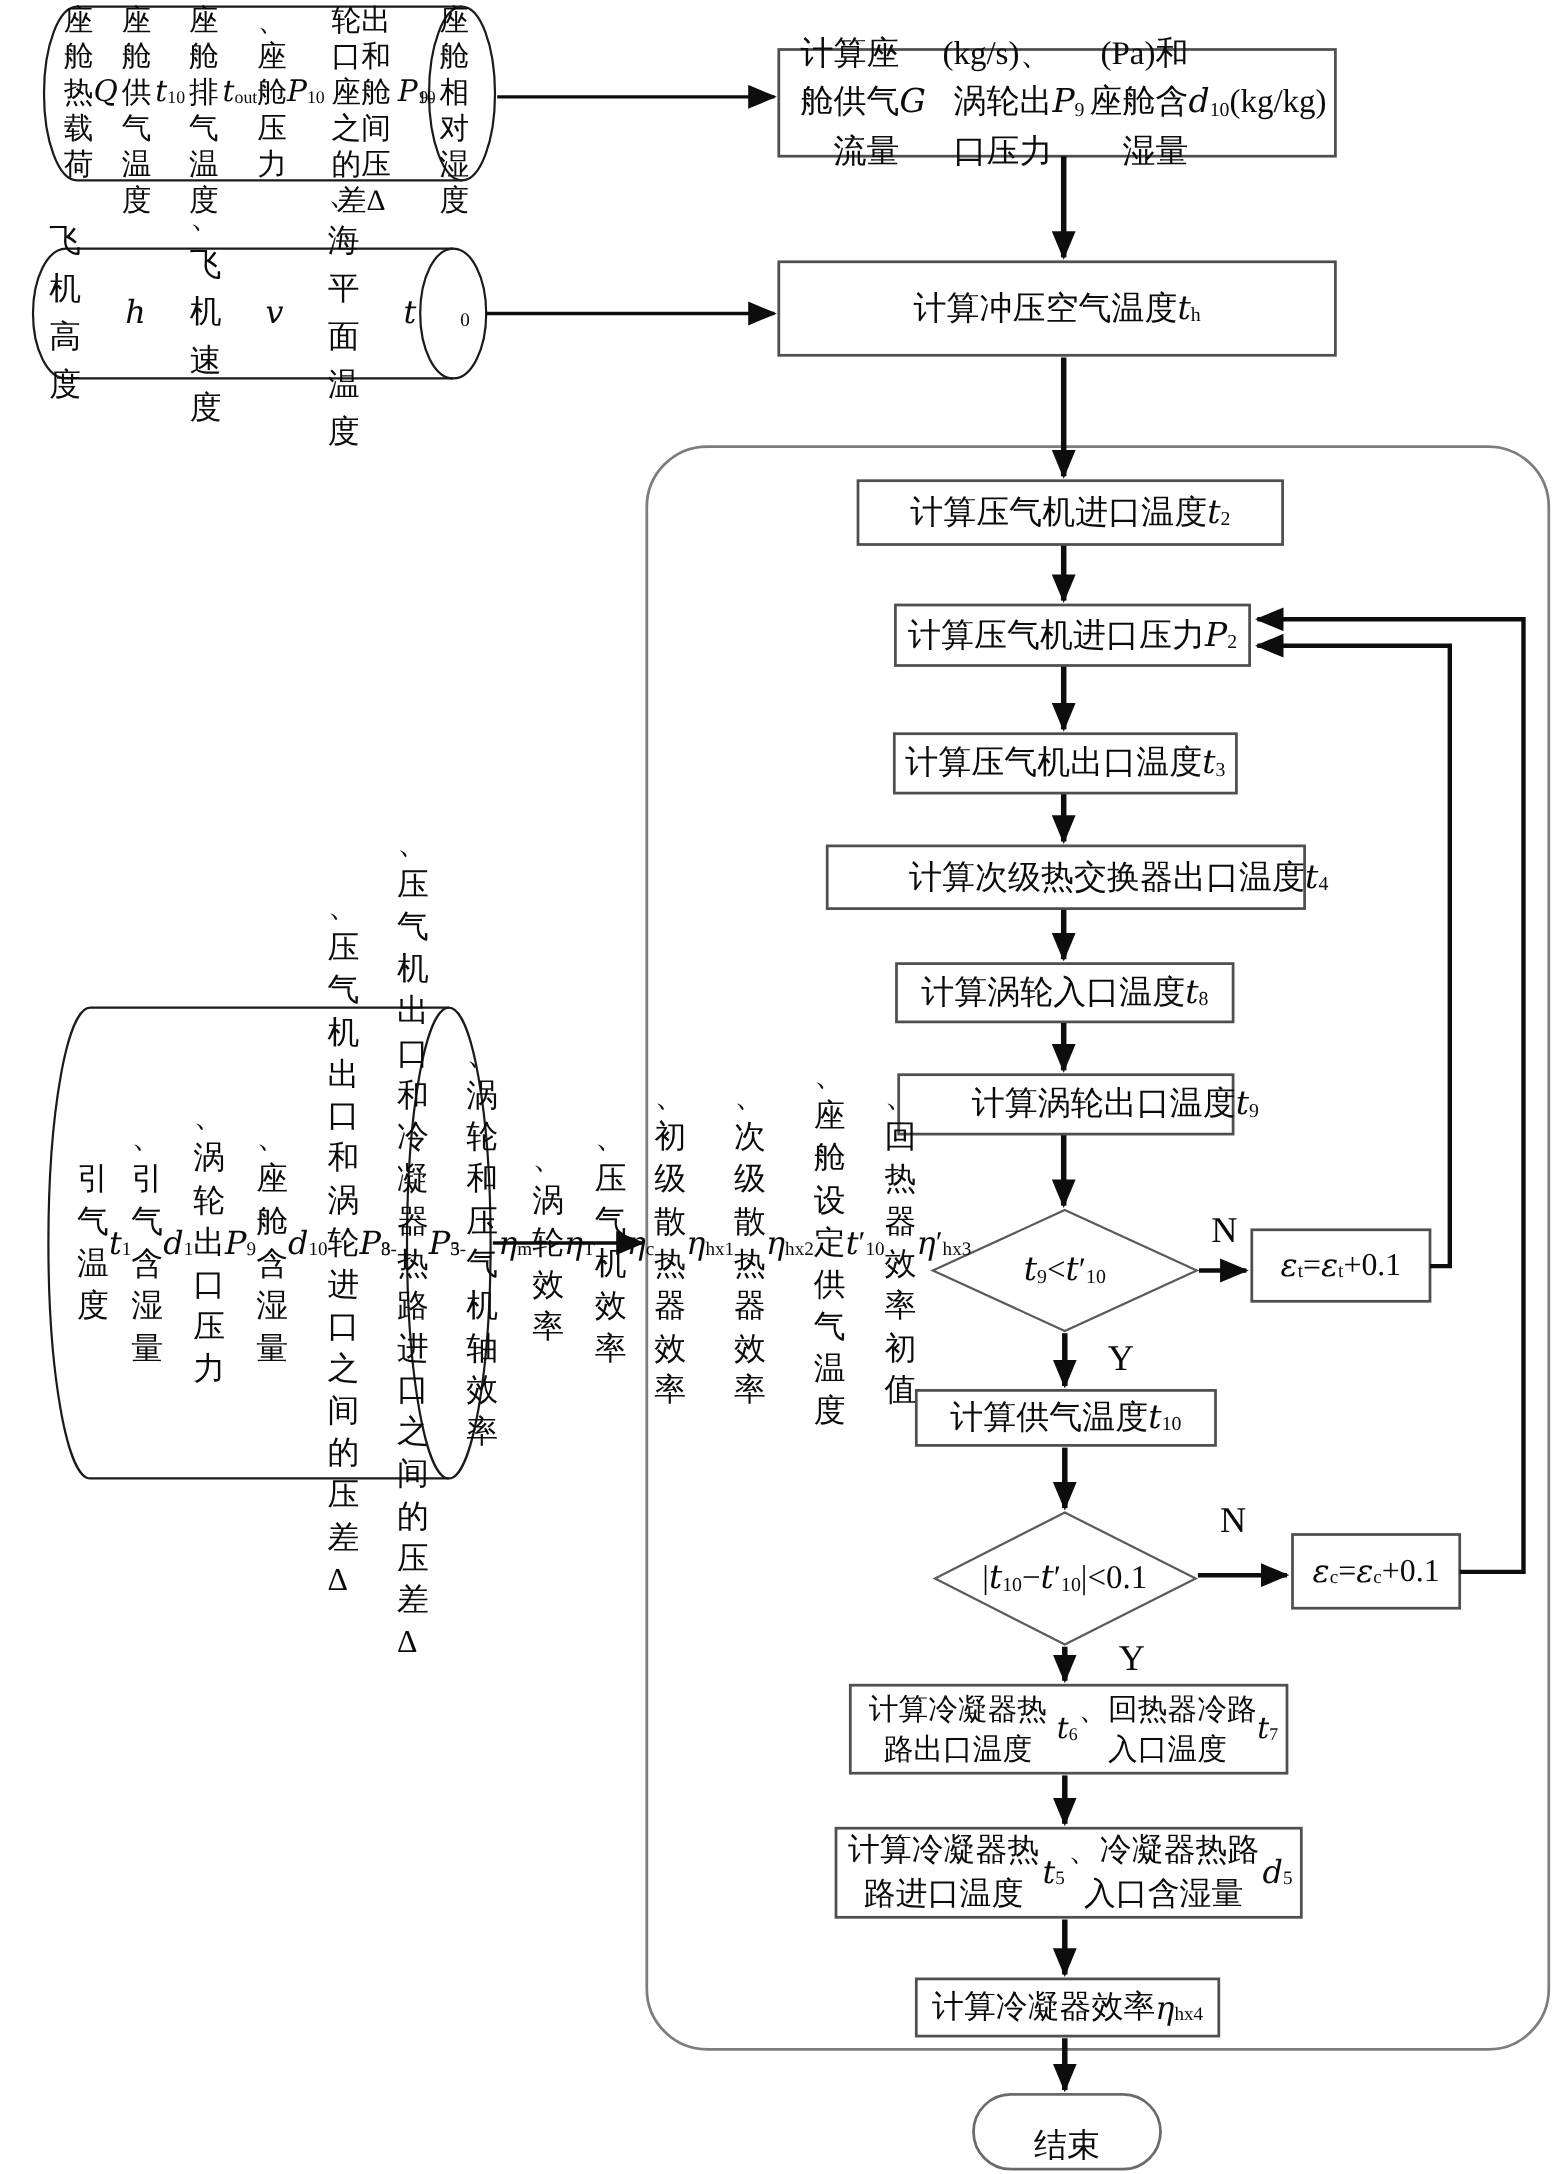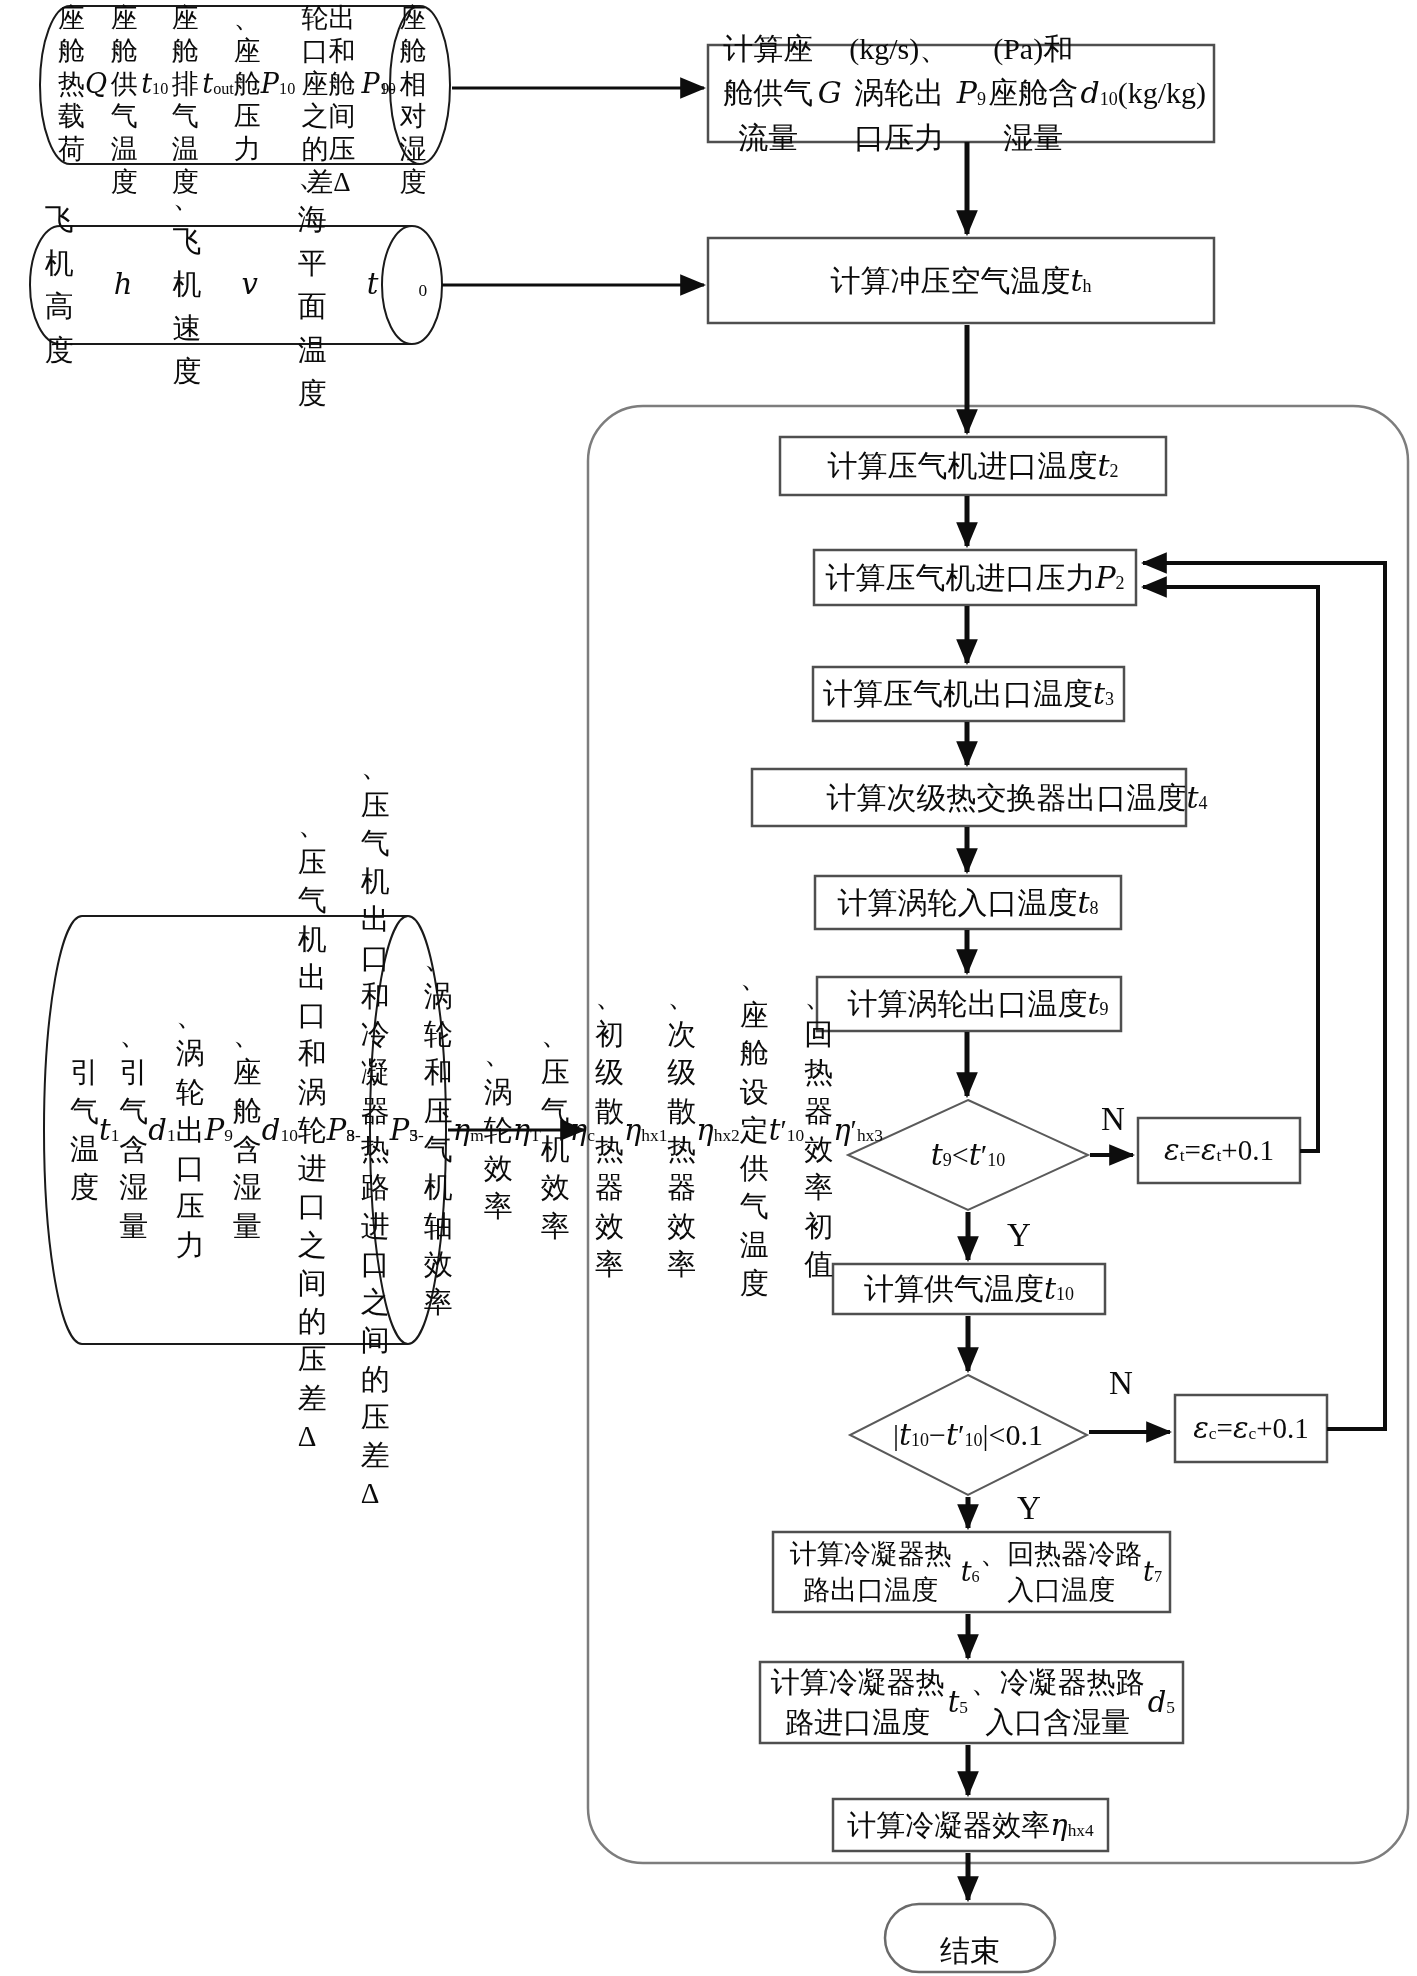--- a/index.html
+++ b/index.html
@@ -1,21 +1,21 @@
 <!DOCTYPE html>
 <html><head>
 <meta charset="utf-8">
 <style>
   html,body{margin:0;padding:0;background:#ffffff;}
   body{width:1417px;height:1976px;font-family:"Liberation Serif","DejaVu Serif",serif;color:#0b0b0b;}
   .stage{position:relative;width:1417px;height:1976px;overflow:hidden;background:#fff;}
   svg.layer{position:absolute;left:0;top:0;z-index:1;}
   .txt{position:absolute;z-index:2;display:flex;align-items:center;justify-content:center;
        text-align:center;line-height:1.32;font-size:30px;color:#0b0b0b;}
-  .txt.left{justify-content:flex-start;text-align:center;}
+  .txt.left{justify-content:flex-start;text-align:right;}
   .txt i{font-style:italic;font-family:"DejaVu Serif","Liberation Serif",serif;}
   .txt sub{font-size:0.6em;line-height:0;position:relative;top:0.28em;vertical-align:baseline;}
   .lbl{position:absolute;z-index:3;font-size:33px;line-height:1;display:flex;align-items:center;justify-content:center;}
 </style>
 </head>
 <body>
 
 <div class="stage">
 
   <svg class="layer" width="1417" height="1976" viewBox="0 0 1417 1976" xmlns="http://www.w3.org/2000/svg">
@@ -98,21 +98,21 @@
   <div class="txt" style="left:780px;top:437px;width:386px;height:58px;">计算压气机进口温度<i>t</i><sub>2</sub></div>
 
   <div class="txt" style="left:814px;top:550px;width:322px;height:55px;text-align:center;">计算压气机进口压力<i>P</i><sub>2</sub></div>
 
   <div class="txt" style="left:813px;top:667px;width:311px;height:54px;text-align:center;">计算压气机出口温度<i>t</i><sub>3</sub></div>
 
   <div class="txt" style="left:752px;top:769px;width:434px;height:57px;padding-left:48px;">计算次级热交换器出口温度<i>t</i><sub>4</sub></div>
 
   <div class="txt" style="left:815px;top:876px;width:306px;height:53px;">计算涡轮入口温度<i>t</i><sub>8</sub></div>
 
-  <div class="txt" style="left:817px;top:977px;width:322px;height:54px;">计算涡轮出口温度<i>t</i><sub>9</sub></div>
+  <div class="txt" style="left:817px;top:977px;width:322px;height:54px;padding-left:36px;">计算涡轮出口温度<i>t</i><sub>9</sub></div>
 
   <div class="txt" style="left:868px;top:1100px;width:200px;height:110px;"><i>t</i><sub>9</sub>&lt;<i>t</i>′<sub>10</sub></div>
 
   <div class="txt" style="left:1138px;top:1118px;width:162px;height:65px;font-size:29px;"><i>ε</i><sub>t</sub>=<i>ε</i><sub>t</sub>+0.1</div>
 
   <div class="txt" style="left:833px;top:1264px;width:272px;height:50px;">计算供气温度<i>t</i><sub>10</sub></div>
 
   <div class="txt" style="left:853px;top:1375px;width:230px;height:120px;">|<i>t</i><sub>10</sub>−<i>t</i>′<sub>10</sub>|&lt;0.1</div>
 
   <div class="txt" style="left:1175px;top:1395px;width:152px;height:67px;font-size:29px;"><i>ε</i><sub>c</sub>=<i>ε</i><sub>c</sub>+0.1</div>

